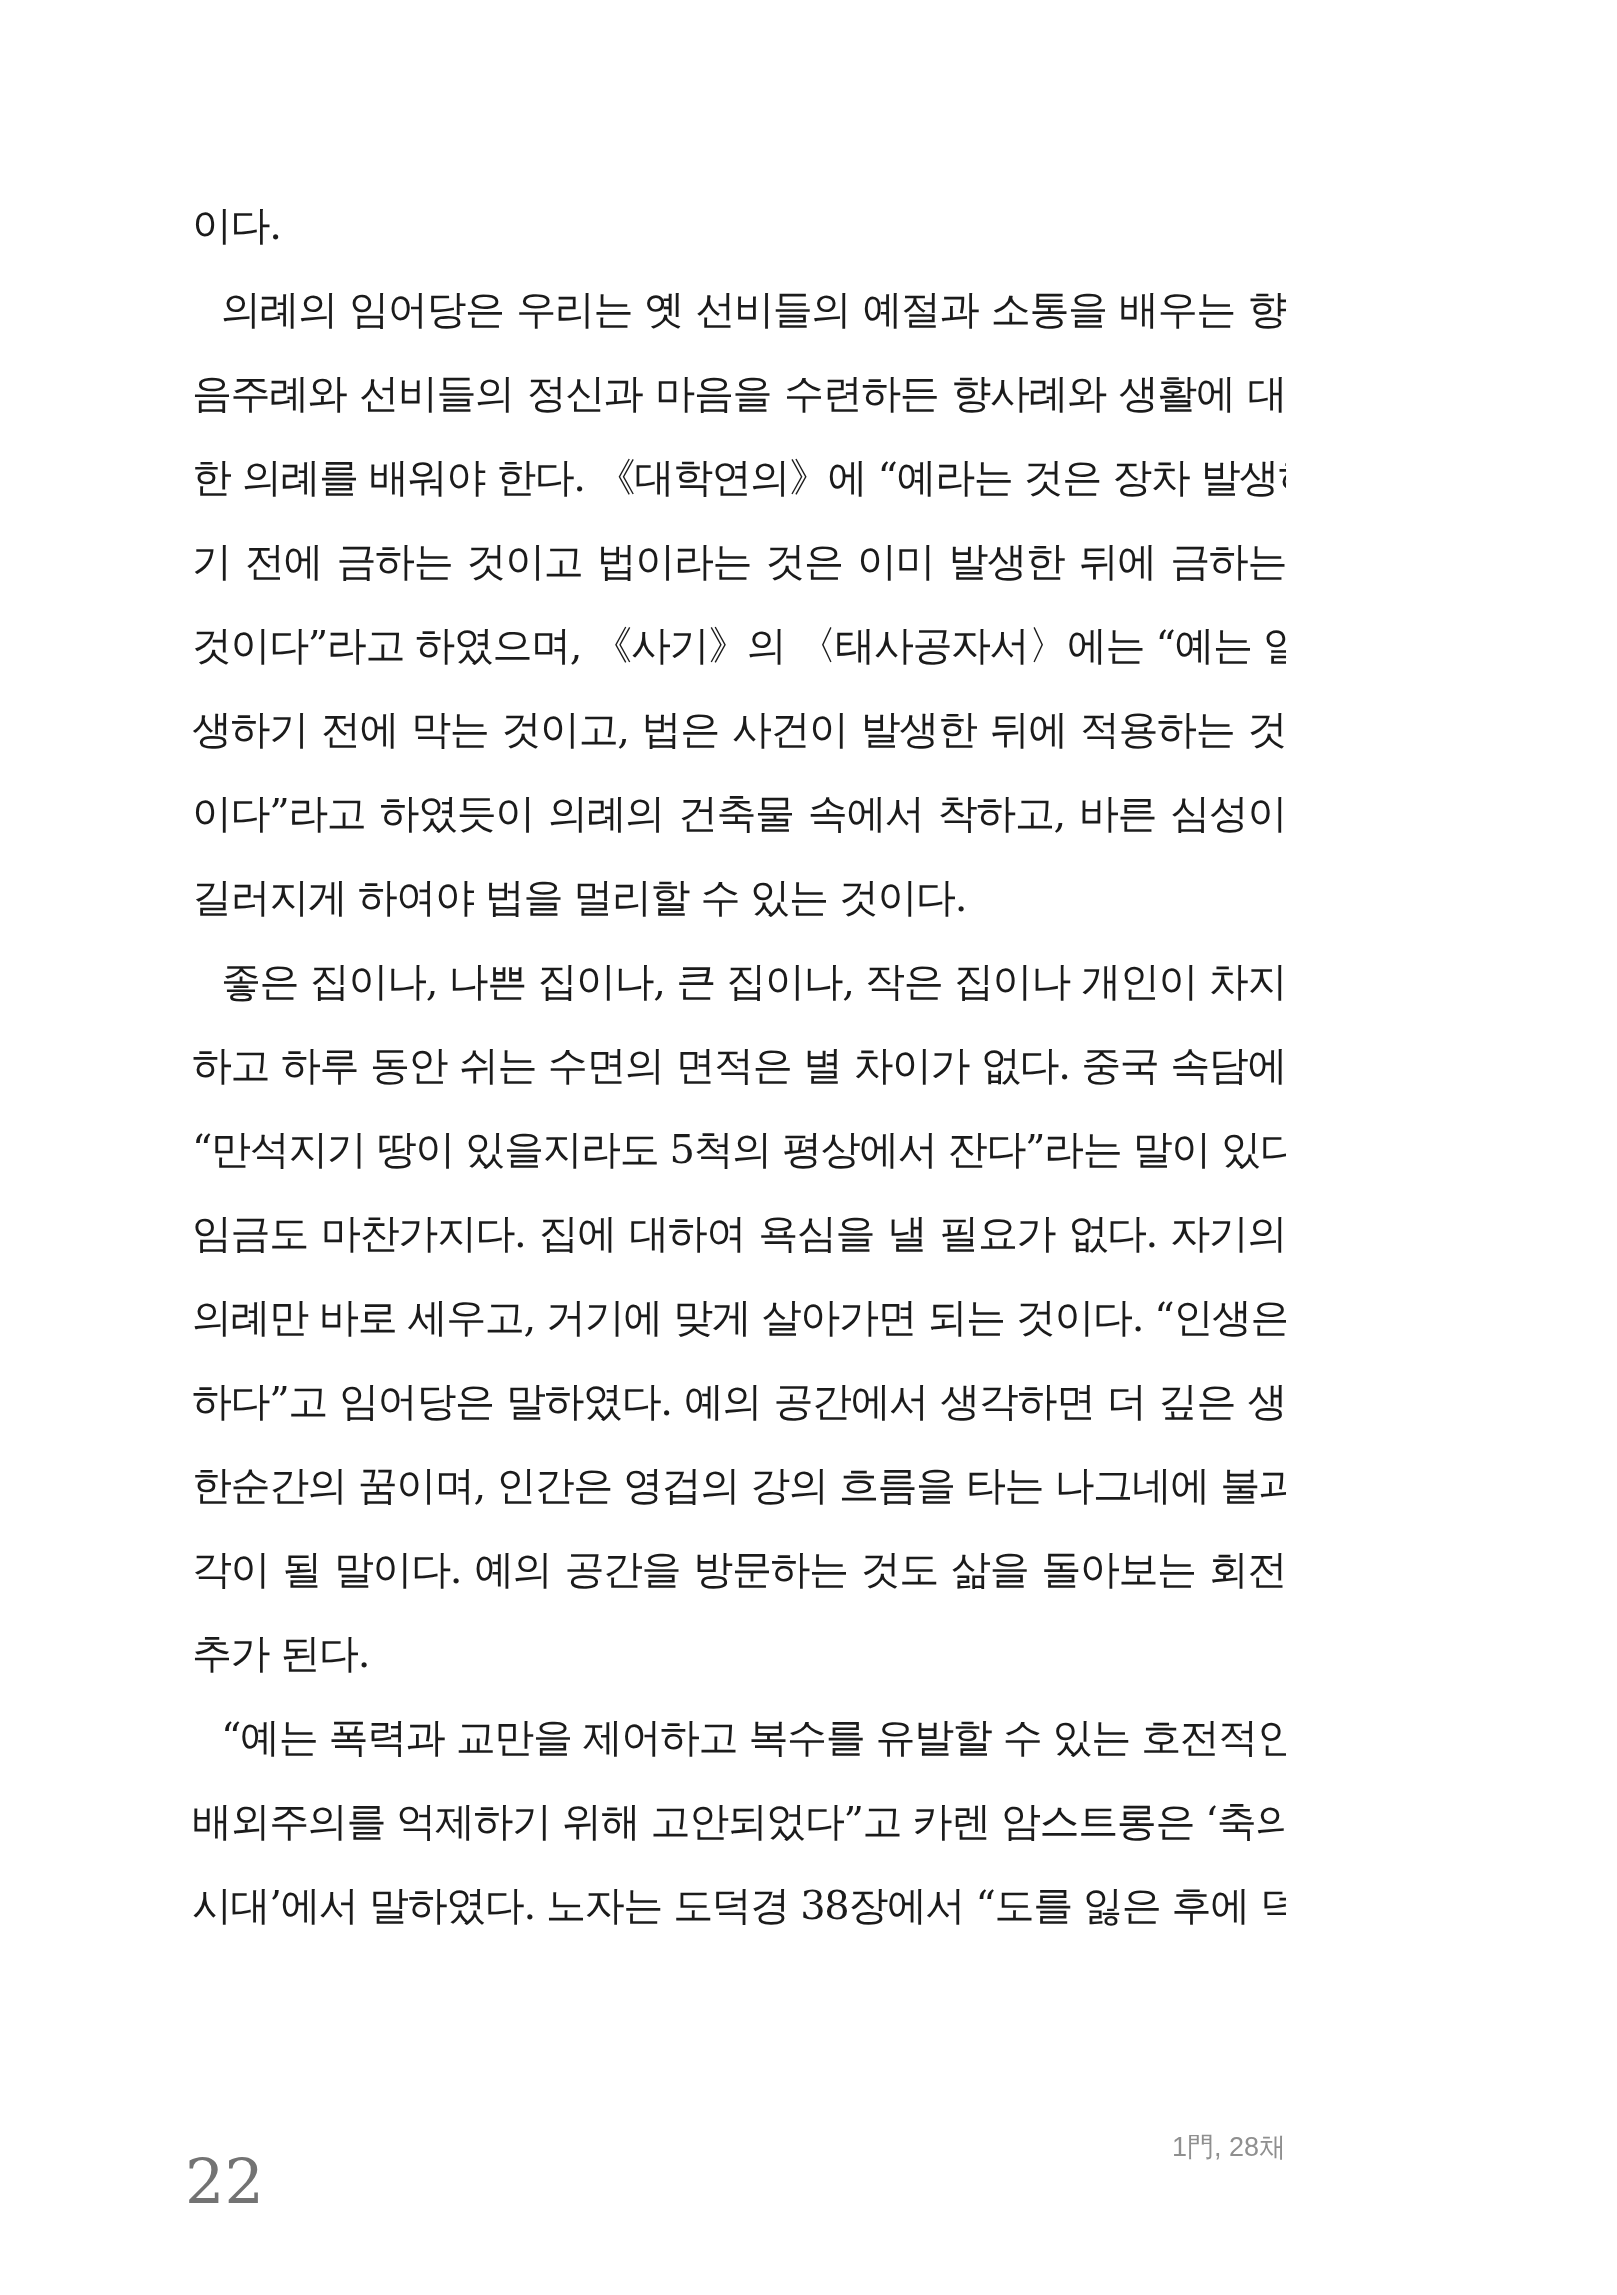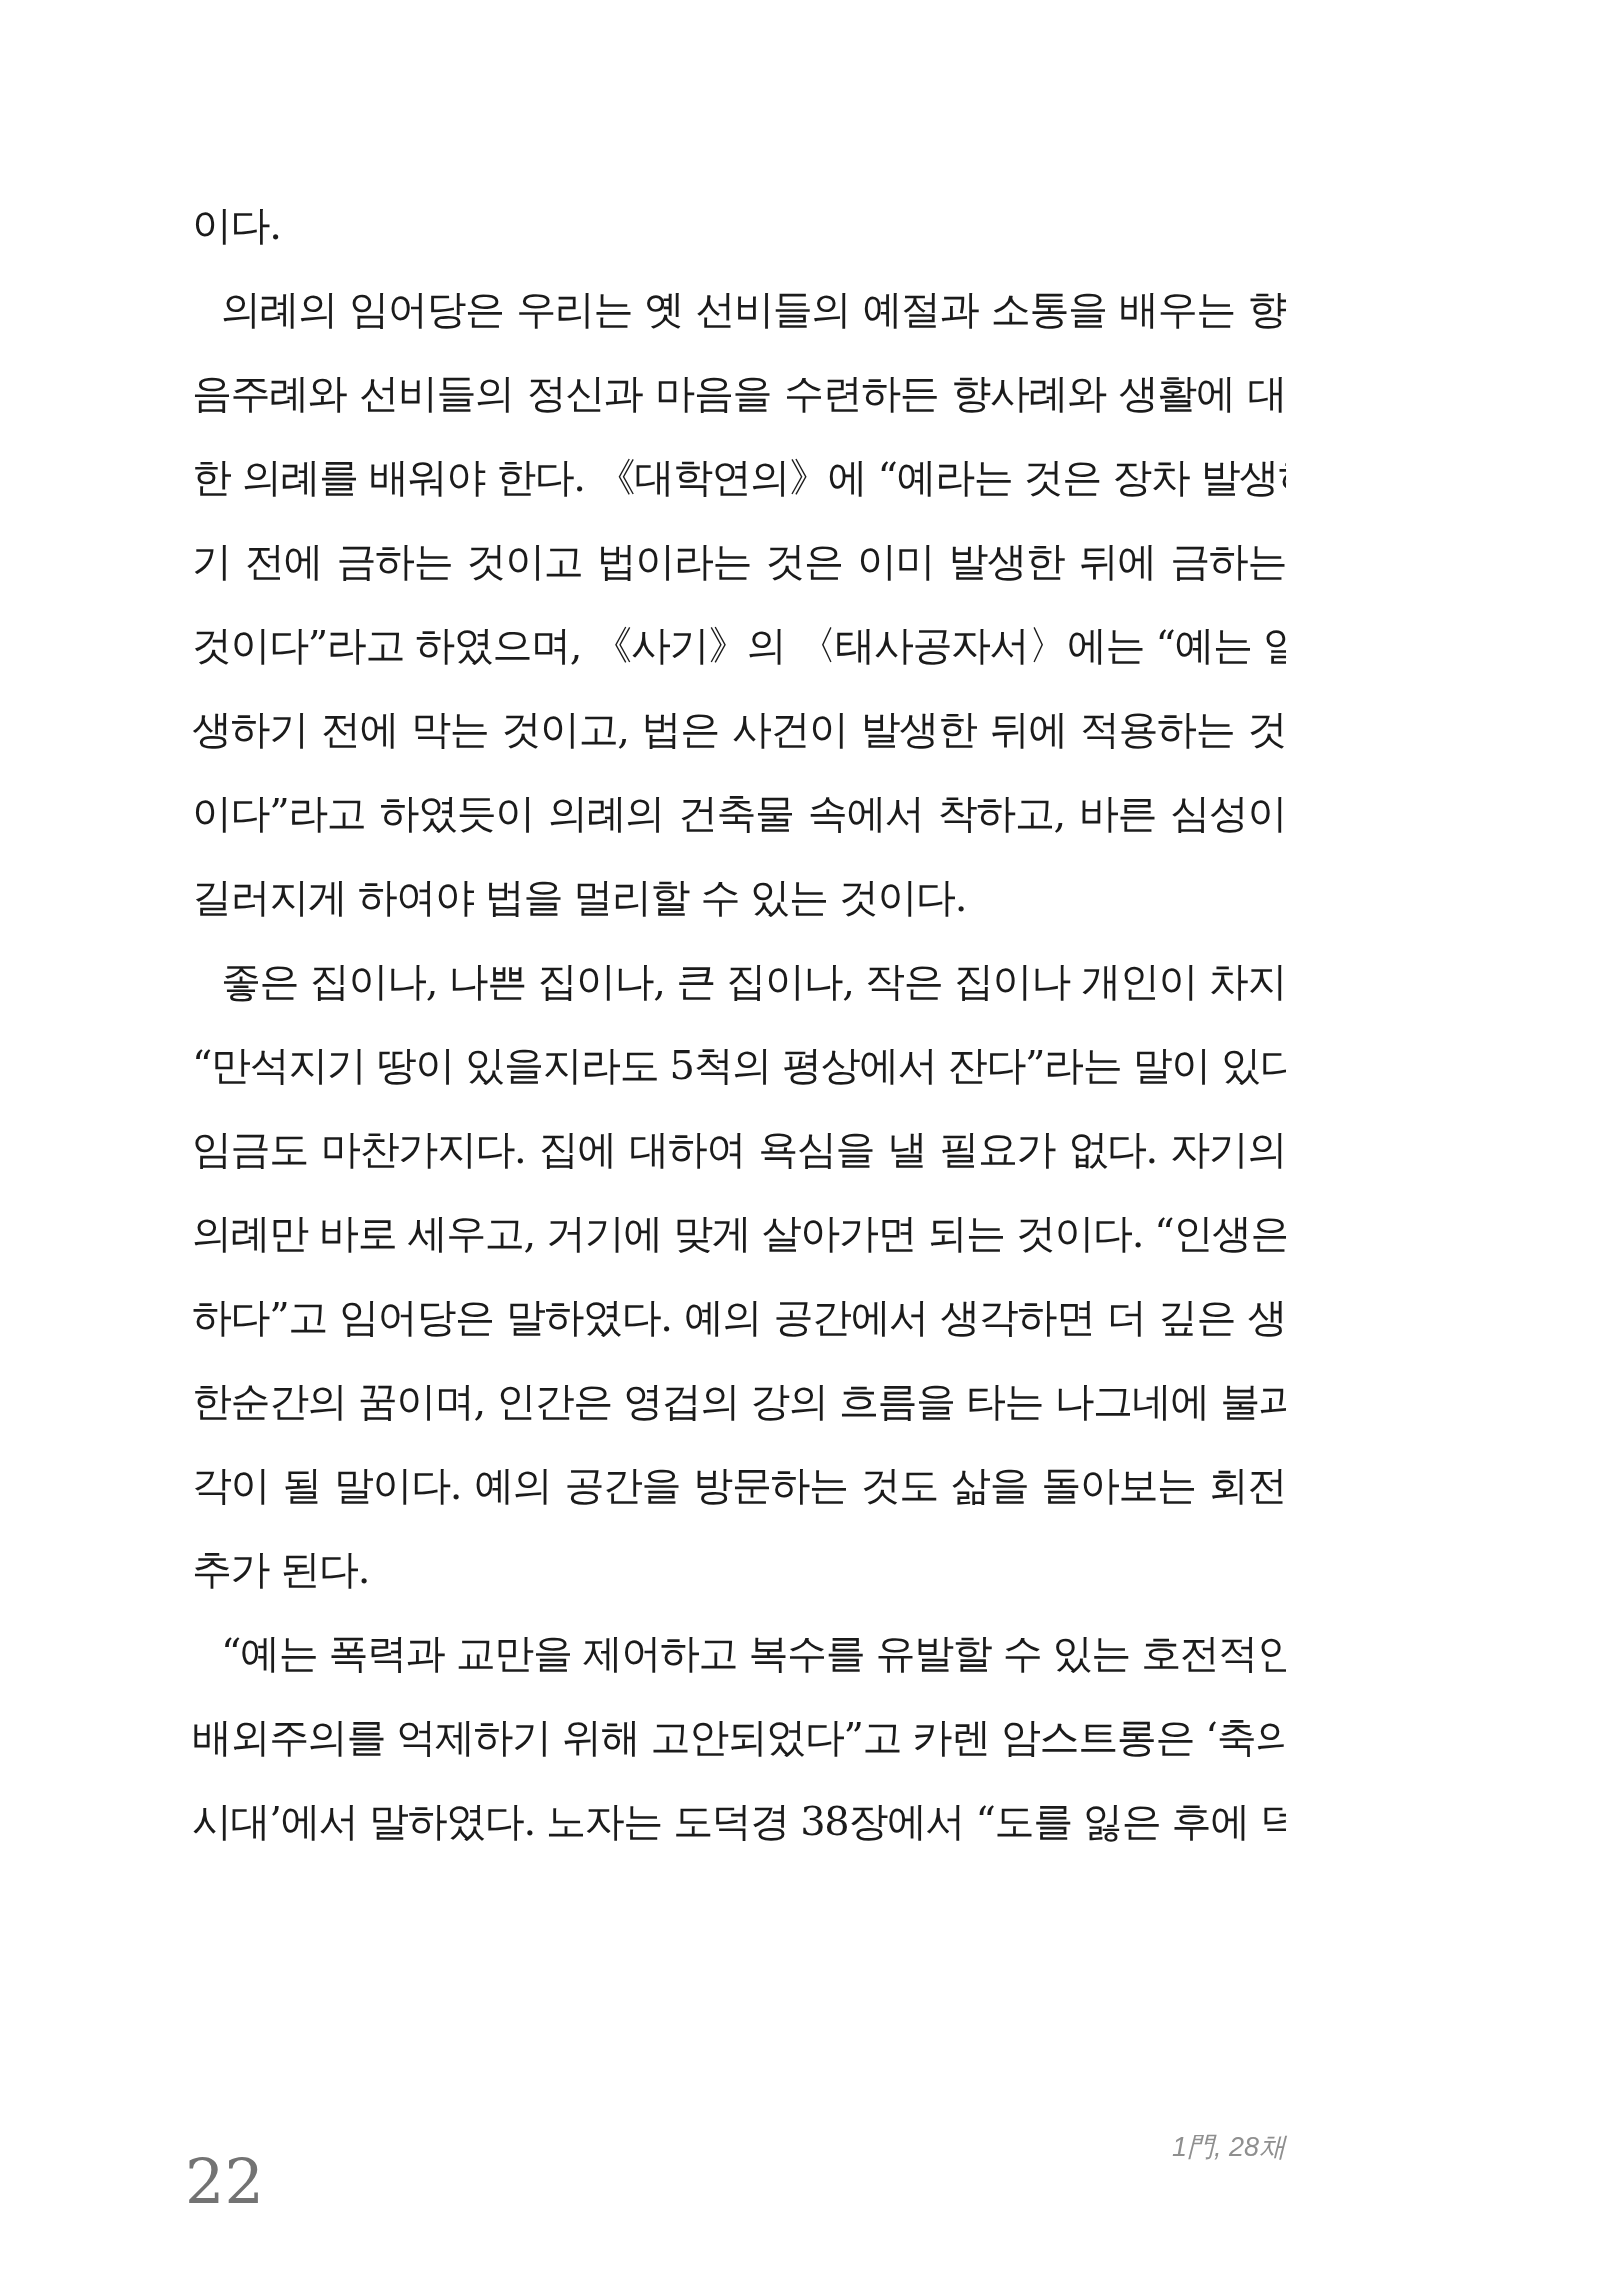--- a/index.html
+++ b/index.html
@@ -46,37 +46,37 @@
   .footer-right {
     position: absolute;
     left: 192px;
     top: 2131px;
     width: 1094px;
     text-align: right;
     font-size: 27px;
     line-height: 1.2;
     color: #8f8f8f;
     font-family: "Liberation Sans", "DejaVu Sans", sans-serif;
-    font-style: italic;
   }
 </style>
 </head>
 <body>
 
 <div class="text-block">
   <div class="line end">이다.</div>
   <div class="line indent">의례의 임어당은 우리는 옛 선비들의 예절과 소통을 배우는 향</div>
   <div class="line">음주례와 선비들의 정신과 마음을 수련하든 향사례와 생활에 대</div>
   <div class="line">한 의례를 배워야 한다. 《대학연의》에 “예라는 것은 장차 발생하</div>
   <div class="line">기 전에 금하는 것이고 법이라는 것은 이미 발생한 뒤에 금하는</div>
   <div class="line">것이다”라고 하였으며, 《사기》의 〈태사공자서〉에는 “예는 일이 발</div>
   <div class="line">생하기 전에 막는 것이고, 법은 사건이 발생한 뒤에 적용하는 것</div>
   <div class="line">이다”라고 하였듯이 의례의 건축물 속에서 착하고, 바른 심성이</div>
   <div class="line end">길러지게 하여야 법을 멀리할 수 있는 것이다.</div>
   <div class="line indent">좋은 집이나, 나쁜 집이나, 큰 집이나, 작은 집이나 개인이 차지</div>
+  <div class="line">하고 하루 동안 쉬는 수면의 면적은 별 차이가 없다. 중국 속담에</div>
   <div class="line">“만석지기 땅이 있을지라도 5척의 평상에서 잔다”라는 말이 있다.</div>
   <div class="line">임금도 마찬가지다. 집에 대하여 욕심을 낼 필요가 없다. 자기의</div>
   <div class="line">의례만 바로 세우고, 거기에 맞게 살아가면 되는 것이다. “인생은</div>
   <div class="line">하다”고 임어당은 말하였다. 예의 공간에서 생각하면 더 깊은 생</div>
   <div class="line">한순간의 꿈이며, 인간은 영겁의 강의 흐름을 타는 나그네에 불과</div>
   <div class="line">각이 될 말이다. 예의 공간을 방문하는 것도 삶을 돌아보는 회전</div>
   <div class="line end">추가 된다.</div>
   <div class="line indent">“예는 폭력과 교만을 제어하고 복수를 유발할 수 있는 호전적인</div>
   <div class="line">배외주의를 억제하기 위해 고안되었다”고 카렌 암스트롱은 ‘축의</div>
   <div class="line">시대’에서 말하였다. 노자는 도덕경 38장에서 “도를 잃은 후에 덕</div>

